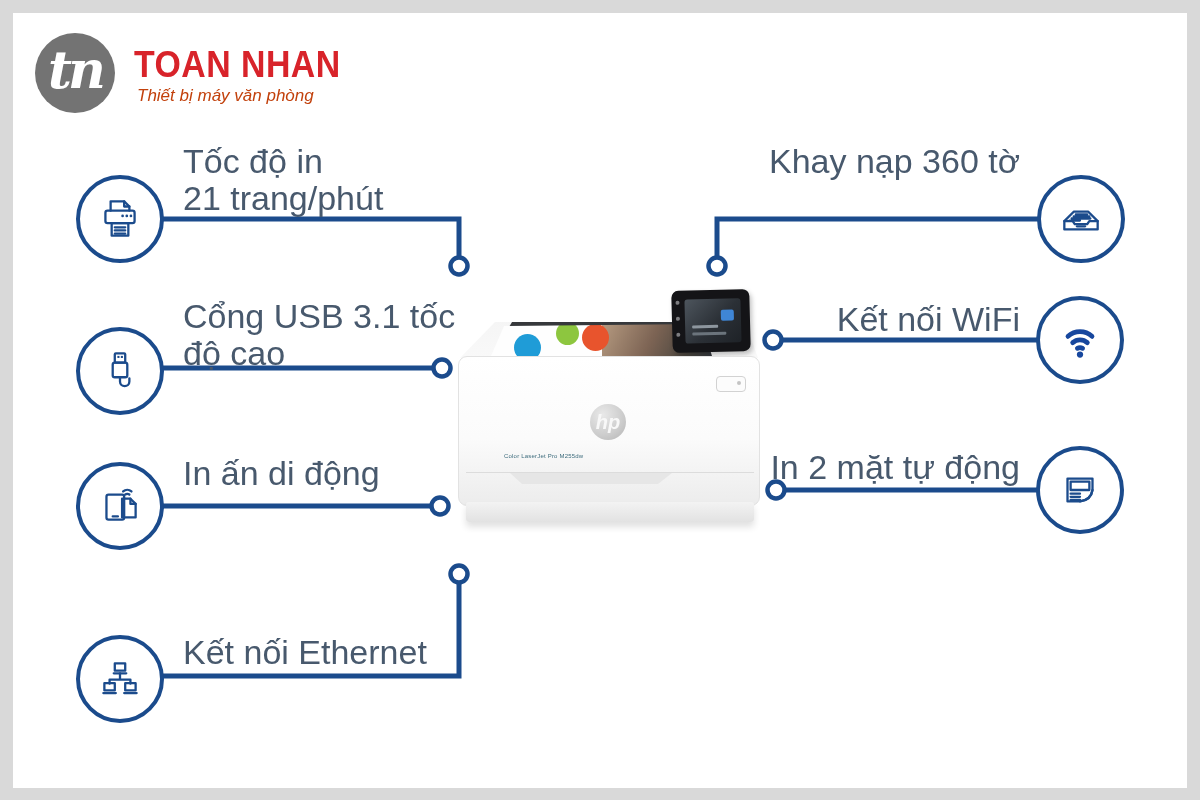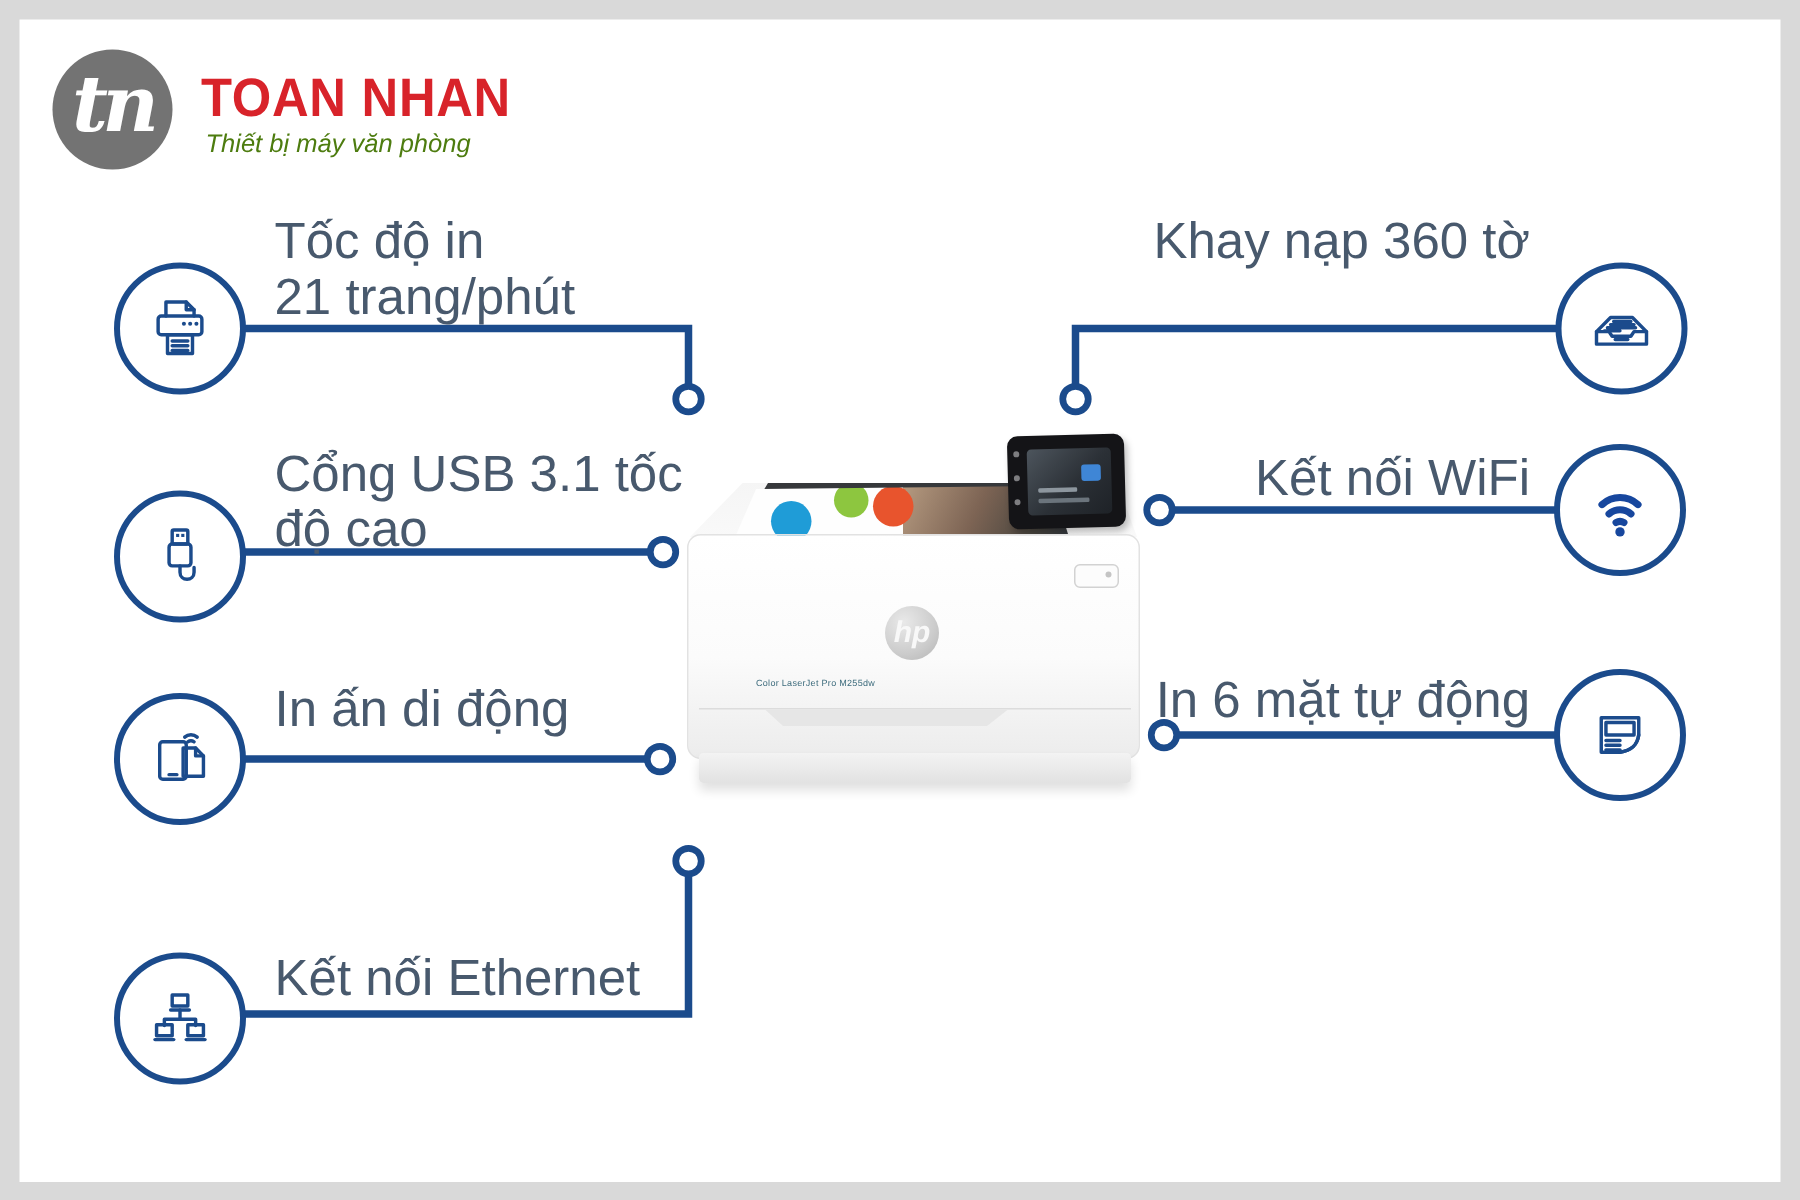--- a/index.html
+++ b/index.html
@@ -19,21 +19,21 @@
   .logo-monogram{
     font-family:"DejaVu Serif",serif;font-style:italic;font-weight:bold;
     color:#ffffff;font-size:52px;line-height:1;letter-spacing:-4px;padding-bottom:6px;
   }
   .brand-name{
     position:absolute;left:134px;top:44px;color:#d8232a;font-weight:bold;
     font-size:36px;letter-spacing:0.5px;transform:scaleX(0.94);transform-origin:left;
     white-space:nowrap;
   }
   .brand-tagline{
-    position:absolute;left:137px;top:86px;color:#4d7c0f;font-style:italic;
+    position:absolute;left:137px;top:86px;color:#c2410c;font-style:italic;
     font-size:17px;white-space:nowrap;
   }
 
   
   svg.connectors{position:absolute;left:0;top:0;z-index:1;}
   .c-line{fill:none;stroke:#1b4b8c;stroke-width:5;}
   .c-end{fill:#ffffff;stroke:#1b4b8c;stroke-width:4.5;}
 
   
   .icon-circle{
@@ -208,21 +208,21 @@
 
 <div class="icon-circle" style="left:1036px;top:446px;">
   <svg viewBox="0 0 48 48">
     <path class="icn" d="M12 13 h24 v11 c-1 7 -5 10 -12 11 h-12 z"></path>
     <rect class="icn" x="15" y="16" width="18" height="8"></rect>
     <path class="icn" d="M15 27.5 h9 M15 30.5 h9 M15 33.5 h9"></path>
     <path class="icn" d="M36 24 c-1 7 -5 10 -12 11"></path>
   </svg>
 </div>
 <div class="f-text right" style="right:180px;top:449px;">
-  <div>In 6 mặt tự động</div>
+  <div>In 2 mặt tự động</div>
 </div>
 
 <div class="printer">
   <div class="p-deck"></div>
   <div class="p-slot"></div>
   <div class="p-page">
     <div class="art-photo"></div>
     <div class="art-green"></div>
     <div class="art-orange"></div>
     <div class="art-blue"></div>

